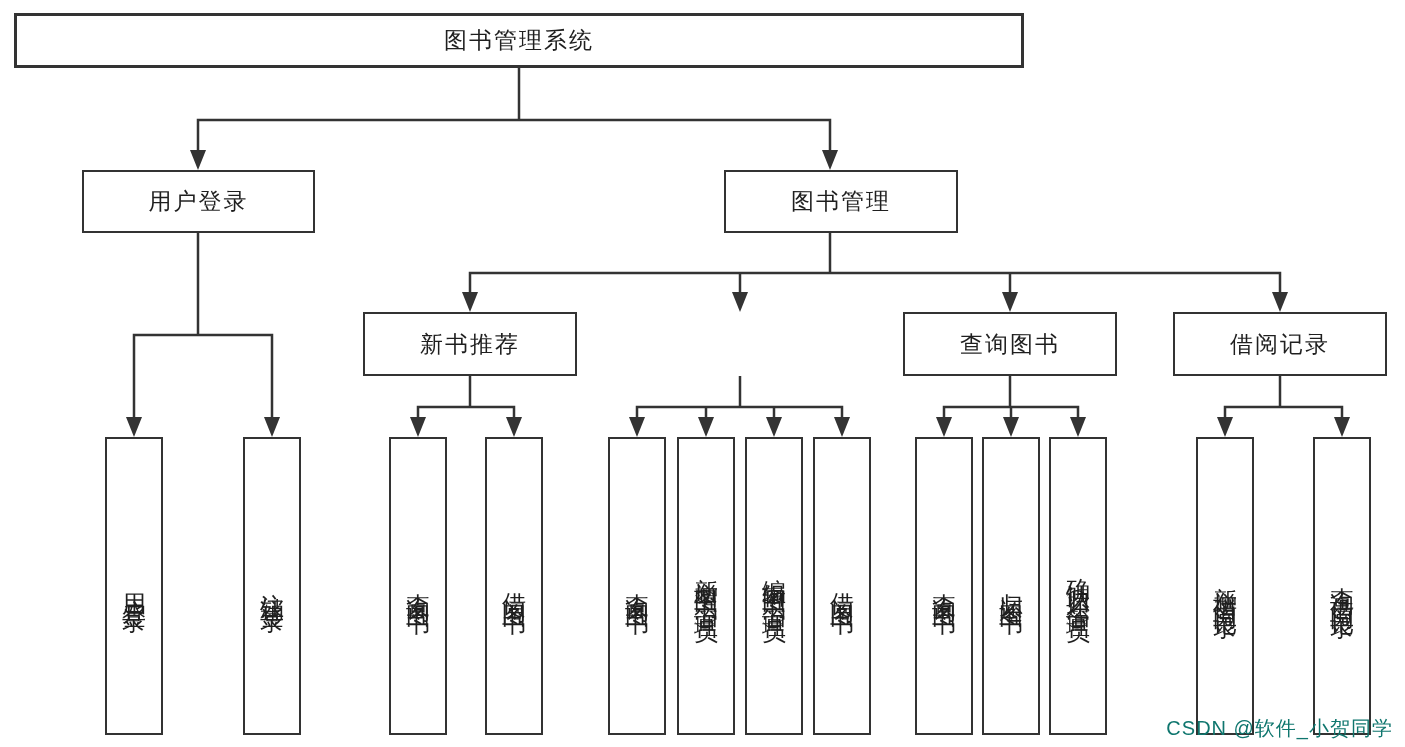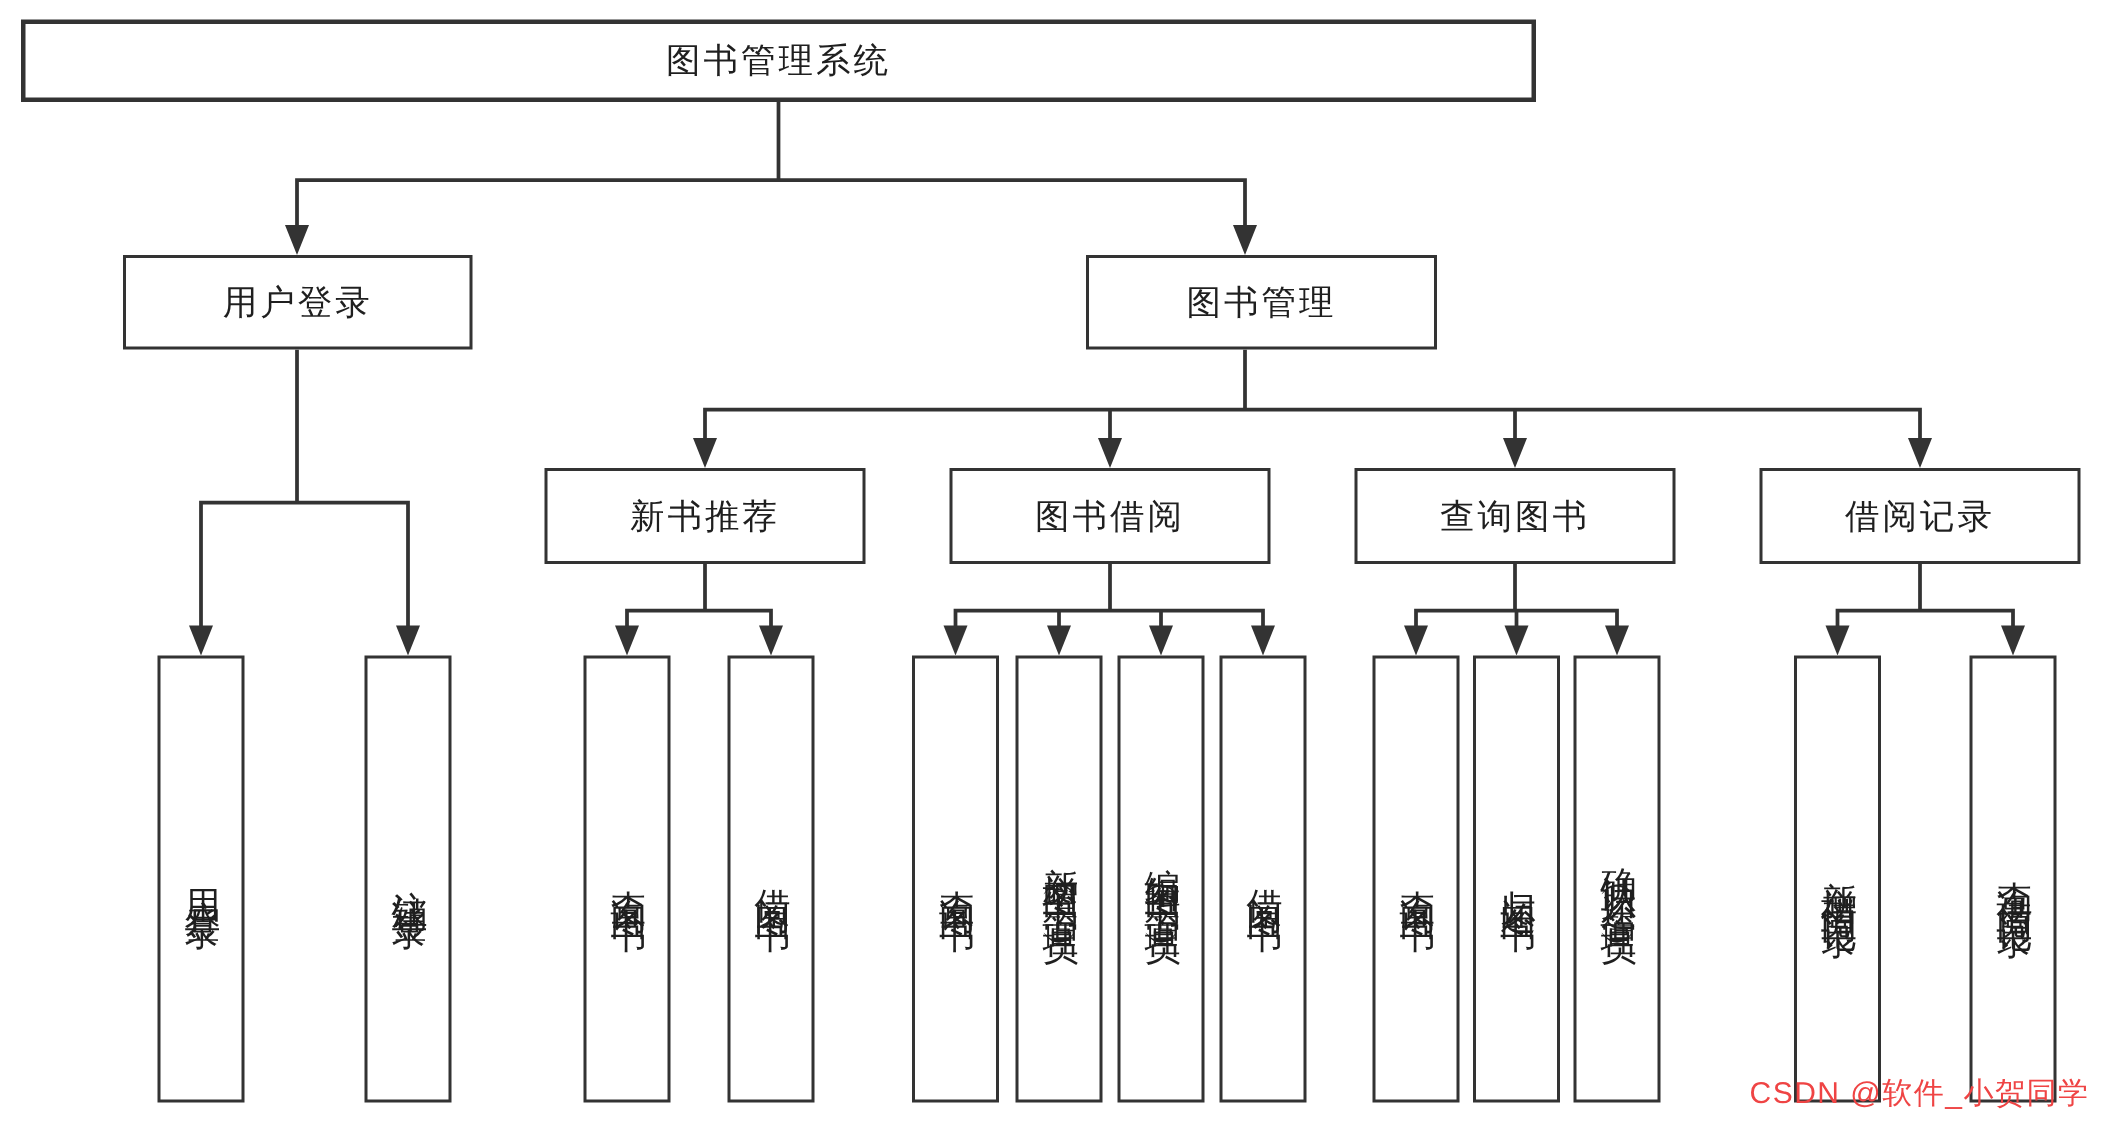--- a/index.html
+++ b/index.html
@@ -17,21 +17,21 @@
   .vbox{
     position:absolute;box-sizing:border-box;background:#ffffff;
     border:2px solid #333333;top:437px;width:58px;height:298px;
     display:flex;align-items:center;justify-content:center;
   }
   .vbox span{
     writing-mode:vertical-rl;text-orientation:mixed;
     font-size:24px;line-height:1;letter-spacing:6px;white-space:nowrap;
   }
   .watermark{
-    position:absolute;right:12px;bottom:5px;font-size:20px;color:#ef4444;
+    position:absolute;right:12px;bottom:5px;font-size:20px;color:#0f766e;
     letter-spacing:1px;white-space:nowrap;
   }
 </style>
 </head>
 <body>
 
 <div class="canvas">
 
   <svg class="connectors" viewBox="0 0 1405 747" xmlns="http://www.w3.org/2000/svg">
     <g stroke="#333333" stroke-width="2.5" fill="none">
@@ -96,23 +96,20 @@
   <div class="hbox" style="left:82px;top:170px;width:233px;height:63px;">
     <span>用户登录</span>
   </div>
   <div class="hbox" style="left:712px;top:170px;width:234px;height:63px;margin-left:12px;">
     <span>图书管理</span>
   </div>
 
   <div class="hbox" style="left:363px;top:312px;width:214px;height:64px;text-align:right;">
     <span>新书推荐</span>
   </div>
-  <div class="hbox" style="left:633px;top:312px;width:214px;height:64px;">
-    <span>图书借阅</span>
-  </div>
   <div class="hbox" style="left:903px;top:312px;width:214px;height:64px;">
     <span>查询图书</span>
   </div>
   <div class="hbox" style="left:1173px;top:312px;width:214px;height:64px;">
     <span>借阅记录</span>
   </div>
 
   <div class="vbox" style="left:105px;">
     <span>用户登录</span>
   </div>

